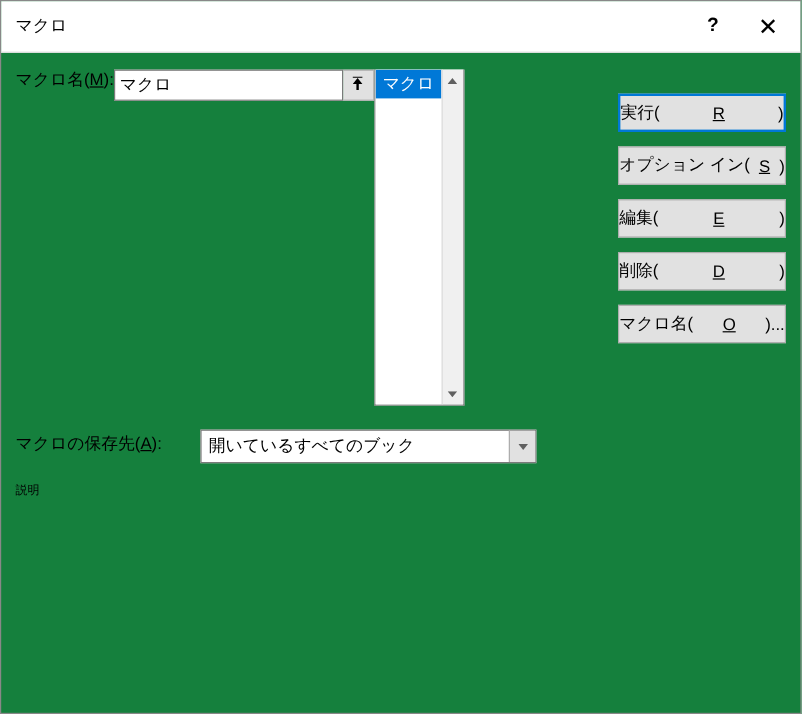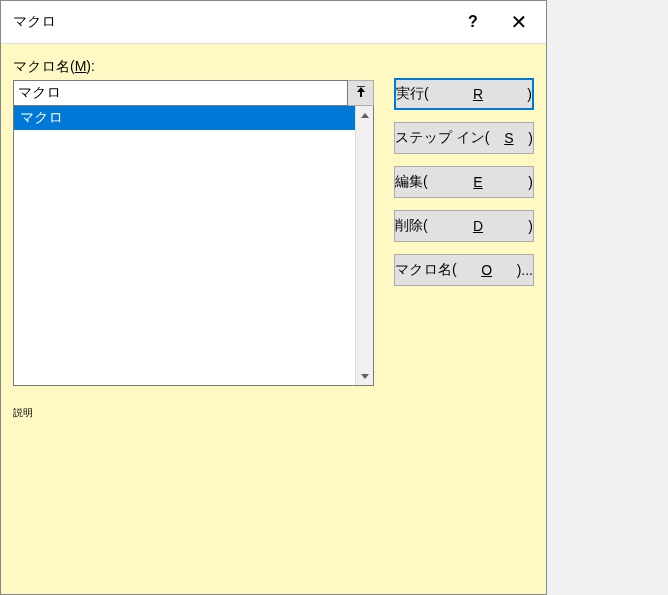--- a/index.html
+++ b/index.html
@@ -9,23 +9,23 @@
     }
     body {
       font-family: "MS UI Gothic", "Meiryo", sans-serif;
       font-size: 14px;
       background: #f0f0f0;
       width: 668px;
       height: 595px;
       overflow: hidden;
     }
     .dialog {
-      width: 547px;
+      width: 668px;
       height: 595px;
-      background: #fef9c3;
+      background: #15803d;
       border: 1px solid #888;
       display: flex;
       flex-direction: column;
     }
     .titlebar {
       display: flex;
       align-items: center;
       justify-content: space-between;
       padding: 6px 4px 6px 12px;
       background: #fff;
@@ -62,21 +62,21 @@
       display: flex;
       flex-direction: column;
     }
     .upper-section {
       display: flex;
       gap: 20px;
     }
     .left-col {
       flex: 1;
       display: flex;
-      flex-direction: column;
+      flex-direction: row;
     }
     .label {
       margin-bottom: 4px;
       font-size: 14px;
     }
     .underline {
       text-decoration: underline;
     }
     .name-row {
       display: flex;
@@ -259,21 +259,21 @@
         </div>
       </div>
 
       <div class="right-col">
         <button class="action-btn default-btn">
           <span>実行(</span>
             <span class="underline">R</span>
             <span>)</span>
         </button>
         <button class="action-btn">
-          <span>ステップ イン(</span>
+          <span>オプション イン(</span>
             <span class="underline">S</span>
             <span>)</span>
         </button>
         <button class="action-btn">
           <span>編集(</span>
             <span class="underline">E</span>
             <span>)</span>
         </button>
         <button class="action-btn">
           <span>削除(</span>
@@ -282,16 +282,29 @@
         </button>
         <button class="action-btn">
           <span>マクロ名(</span>
             <span class="underline">O</span>
             <span>)...</span>
         </button>
       </div>
     </div>
 
     <div class="lower-section">
+      <div class="save-row">
+        <div class="label save-label">
+          <span>マクロの保存先(</span><span class="underline">A</span><span>):</span>
+        </div>
+        <div class="select-wrap">
+          <input type="text" class="save-select" readonly="" value="開いているすべてのブック" style="">
+          <div class="select-arrow">
+            <svg width="8" height="5" viewBox="0 0 8 5">
+                <path d="M0 0 L4 5 L8 0 Z" fill="#606060"></path>
+              </svg>
+          </div>
+        </div>
+      </div>
       <div class="description-label">説明</div>
     </div>
   </div>
 </div>
 
 </body></html>

